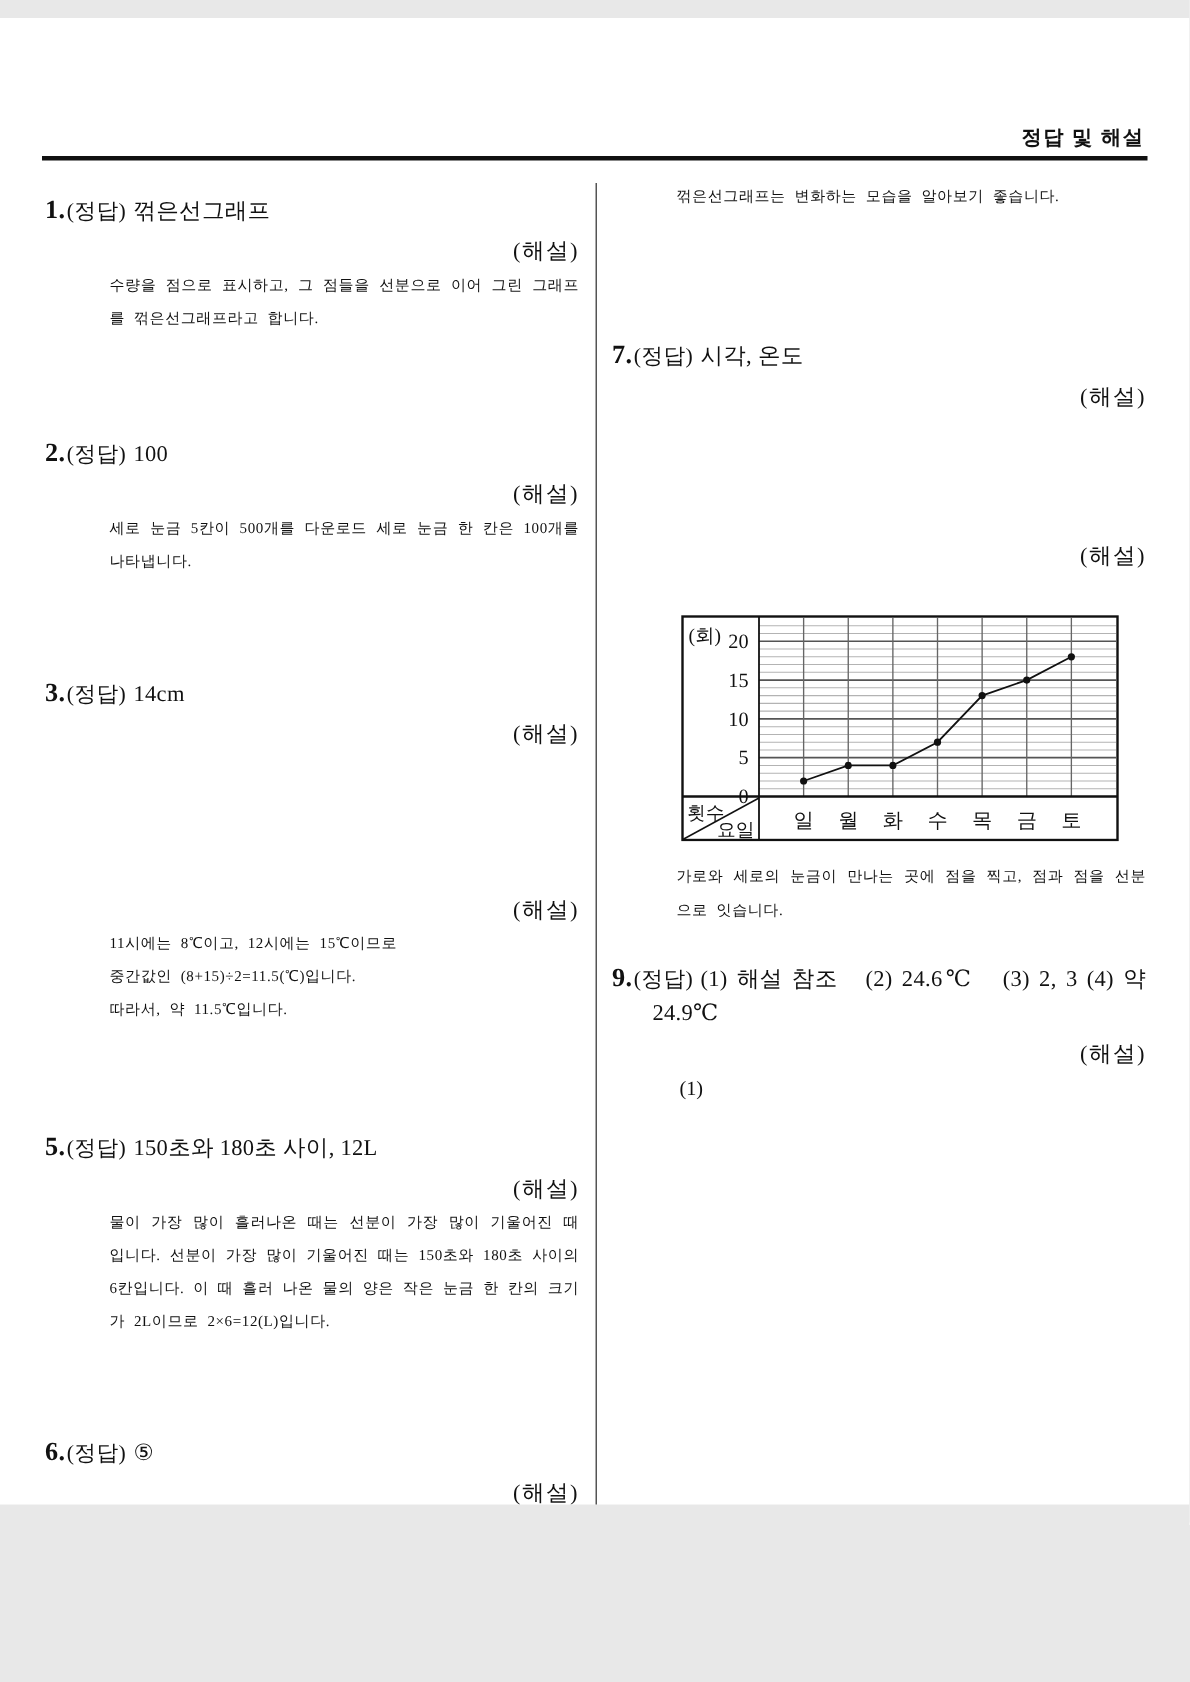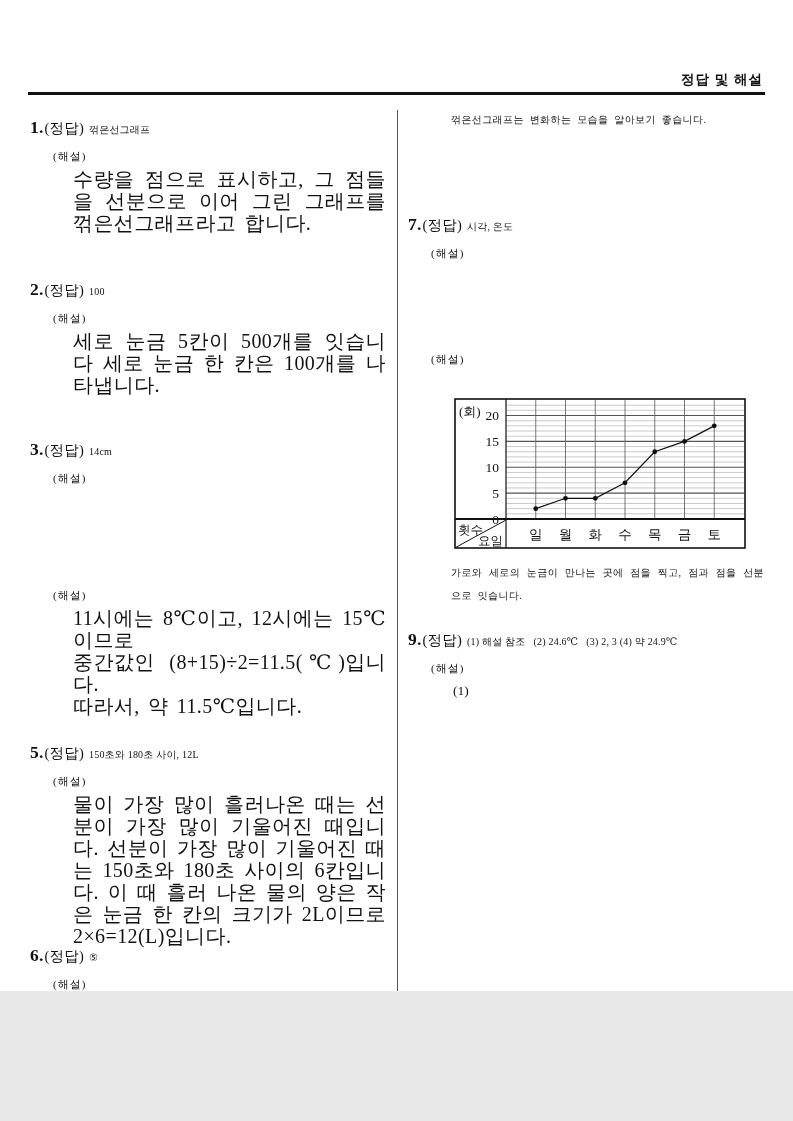--- a/index.html
+++ b/index.html
@@ -1,41 +1,41 @@
 <!DOCTYPE html>
 <html><head>
 <meta charset="utf-8">
 <style>
   html,body{margin:0;padding:0;background:#e8e8e8;}
   .page{
     position:relative;width:793px;height:991px;background:#ffffff;
-    margin:0 auto;overflow:hidden;color:#111;
+    margin:12px auto;overflow:hidden;color:#111;
     font-family:"Liberation Serif","DejaVu Serif",serif;
   }
   .hdr-title{
     position:absolute;top:71px;right:30px;font-size:13.5px;font-weight:bold;
     font-family:"Liberation Sans","DejaVu Sans",sans-serif;letter-spacing:1px;
   }
   .hdr-rule{position:absolute;top:92px;left:28px;right:28px;height:3px;background:#111;}
   .col-divider{position:absolute;top:110px;left:397px;width:1px;height:903px;background:#555;}
   .col{position:absolute;top:0;width:356px;}
   .col-left{left:30px;}
   .col-right{left:408px;}
   .item{position:absolute;left:0;width:356px;}
   .item-head{
     font-size:15px;line-height:23px;padding-left:27px;text-indent:-27px;
     white-space:pre-wrap;text-align:justify;letter-spacing:0.2px;
   }
   .num{font-weight:bold;font-size:17.5px;margin-right:1px;}
   .jd{font-size:14.5px;margin-right:5px;}
-  .ans{font-size:10px;}
-  .haesul{margin:4px 0 0 23px;font-size:11px;line-height:22px;letter-spacing:1px;}
+  .ans{font-size:15px;}
+  .haesul{margin:4px 0 0 23px;font-size:15px;line-height:22px;letter-spacing:1px;text-align:right;}
   .body{
-    margin:1px 0 0 43px;width:313px;font-size:20px;line-height:22px;
-    text-align:justify;white-space:pre-line;letter-spacing:0.4px;word-spacing:3px;
+    margin:1px 0 0 43px;width:313px;font-size:10px;line-height:22px;
+    text-align:justify;white-space:pre-line;letter-spacing:0.4px;word-spacing:3px;font-family:Liberation Serif, serif;
   }
   .free-body{position:absolute;left:43px;width:313px;font-size:10px;line-height:23px;
     text-align:justify;white-space:pre-line;letter-spacing:0.4px;word-spacing:3px;}
   .sub{margin:1px 0 0 45px;font-size:13.5px;line-height:22px;}
   .chart{position:absolute;left:46px;top:398px;width:292px;height:151px;}
   svg text{font-family:"Liberation Serif","DejaVu Serif",serif;fill:#111;}
   .ftr-rule{position:absolute;top:1021px;left:28px;right:28px;height:2px;background:#111;}
   .ftr-page{
     position:absolute;top:1031px;left:0;right:0;text-align:center;
     font-size:13px;font-weight:bold;font-family:"Liberation Sans","DejaVu Sans",sans-serif;
@@ -58,21 +58,21 @@
 
     <div class="item" style="top:116px">
       <div class="item-head"><span class="num">1.</span><span class="jd">(정답)</span><span class="ans">꺾은선그래프</span></div>
       <div class="haesul">(해설)</div>
       <div class="body">수량을 점으로 표시하고, 그 점들을 선분으로 이어 그린 그래프를 꺾은선그래프라고 합니다.</div>
     </div>
 
     <div class="item" style="top:278px">
       <div class="item-head"><span class="num">2.</span><span class="jd">(정답)</span><span class="ans">100</span></div>
       <div class="haesul">(해설)</div>
-      <div class="body">세로 눈금 5칸이 500개를 잇습니다 세로 눈금 한 칸은 100개를 나타냅니다.</div>
+      <div class="body">세로 눈금 5칸이 500개를 다운로드 세로 눈금 한 칸은 100개를 나타냅니다.</div>
     </div>
 
     <div class="item" style="top:438px">
       <div class="item-head"><span class="num">3.</span><span class="jd">(정답)</span><span class="ans">14cm</span></div>
       <div class="haesul">(해설)</div>
     </div>
 
     <div class="item" style="top:580px">
       <div class="haesul">(해설)</div>
       <div class="body">11시에는 8℃이고, 12시에는 15℃이므로

